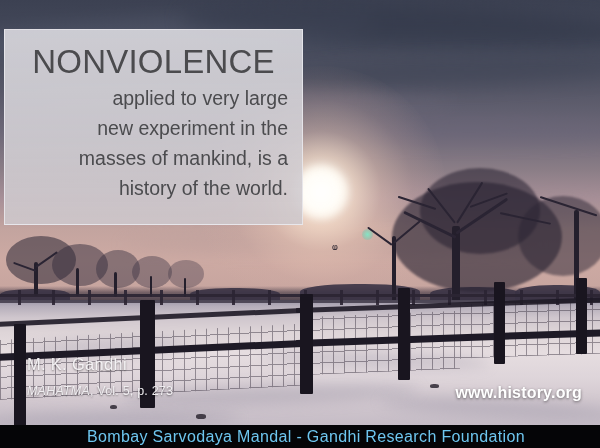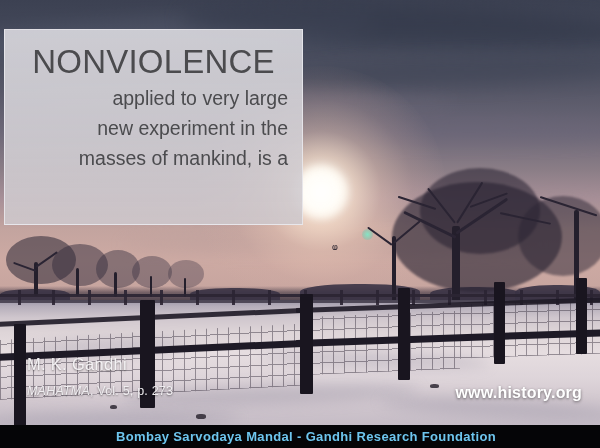--- a/index.html
+++ b/index.html
@@ -264,22 +264,22 @@
     position: absolute;
     left: 0; top: 425px;
     width: 600px; height: 23px;
     background: #050507;
     display: flex;
     align-items: center;
     justify-content: center;
   }
   .footer-text {
     color: #6ec6ef;
-    font-size: 13px;
-    font-weight: 700;
+    font-size: 16px;
+    font-weight: 400;
     letter-spacing: .35px;
     white-space: nowrap;
     margin-left: 12px;
   }
 </style>
 </head>
 <body>
 
 <div id="poster">
 
@@ -394,20 +394,21 @@
       <div class="post-near" style="left:576px; top:-22px;width:11px; height:76px;"></div>
       <div class="post-near" style="left:14px;  top:24px; width:12px; height:104px;"></div>
     </div>
   </div>
 
   <div class="quote-panel">
     <div class="quote-head">NONVIOLENCE</div>
     <div class="quote-body">applied to very large</div>
     <div class="quote-body">new experiment in the</div>
     <div class="quote-body">masses of mankind, is a</div>
+    <div class="quote-body">history of the world.</div>
   </div>
 
   <div class="author">M. K. Gandhi</div>
   <div class="source"><i>MAHATMA</i><span>, Vol. 5, p. 273</span></div>
   <div class="site">www.history.org</div>
 
   <div class="footer">
     <div class="footer-text">Bombay Sarvodaya Mandal - Gandhi Research Foundation</div>
   </div>
 

